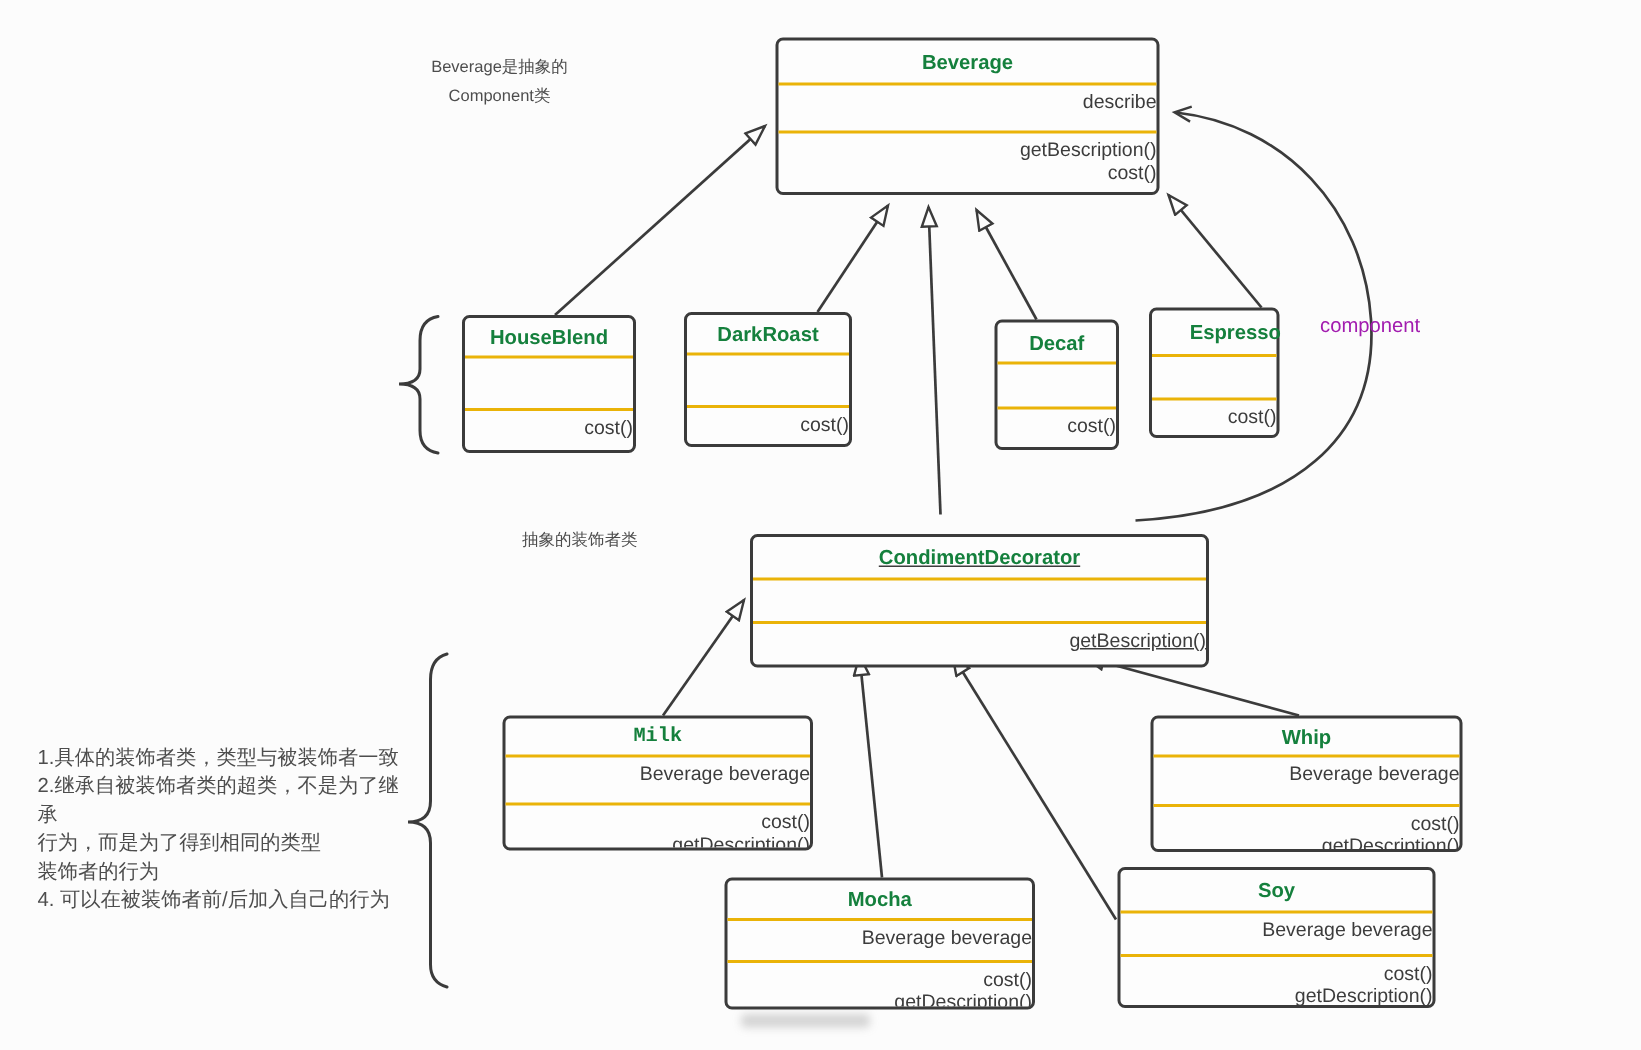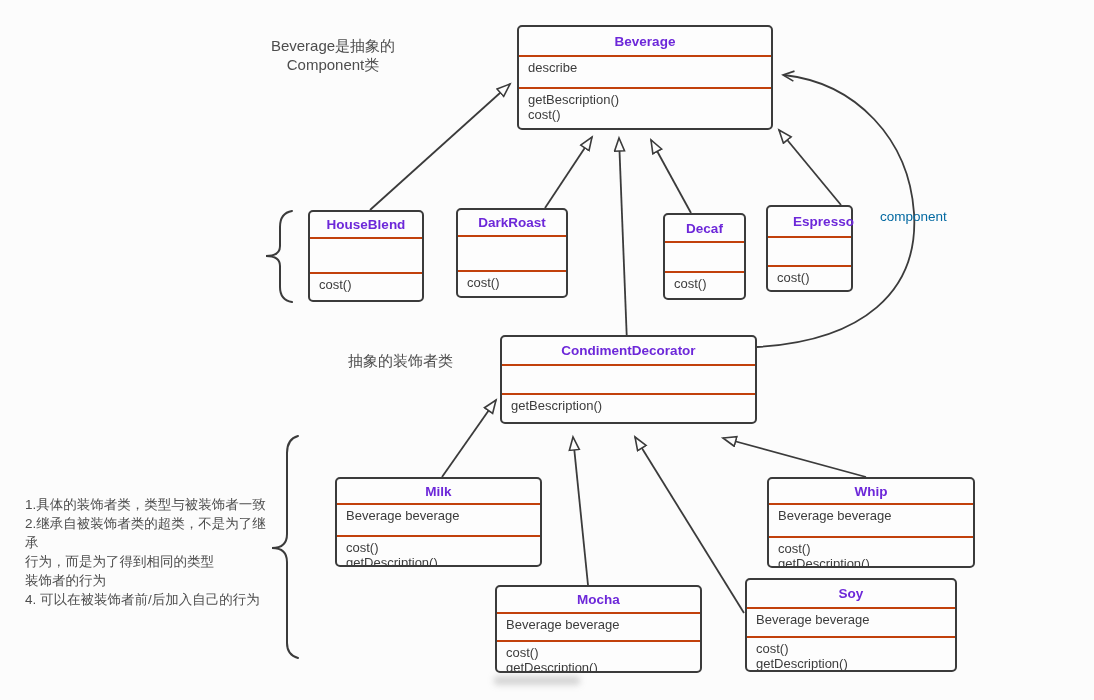--- a/index.html
+++ b/index.html
@@ -20,47 +20,48 @@
     background:#fdfdfd;
     border:2px solid #3b3b3b;
     border-radius:5px;
     display:flex;
     flex-direction:column;
     color:#3c3c3c;
   }
   .cb-title{
     box-sizing:border-box;
     font-weight:bold;
-    color:#6d28d9;
+    color:#15803d;
     font-size:13.5px;
     display:flex;align-items:center;justify-content:center;
     flex:0 0 auto;
   }
   .cb-sec{
     box-sizing:border-box;
-    border-top:2px solid #c2410c;
+    border-top:2px solid #eab308;
     padding:3px 0 0 9px;
     font-size:13px;
     line-height:15px;
     flex:0 0 auto;
     overflow:hidden;
+    text-align:right;
   }
   .cb-sec.grow{flex:1 1 auto;}
   .cb-sec span{display:block;}
   .note{
     position:absolute;
     color:#4d4d4d;
-    font-size:15px;
+    font-size:11px;
     line-height:19px;
   }
   .note span{display:block;}
   .note.center{text-align:center;}
   .label{
     position:absolute;
-    color:#0369a1;
+    color:#a21caf;
     font-size:13.5px;
   }
   .smudge{
     position:absolute;
     left:494px;top:676px;width:86px;height:9px;
     background:rgba(110,110,110,0.28);
     filter:blur(3px);
     border-radius:3px;
   }
 </style>
@@ -160,53 +161,53 @@
   <div class="cbox" style="left:766px;top:205px;width:87px;height:87px;">
     <div class="cb-title" style="height:29px;padding-left:28px;">Espresso</div>
     <div class="cb-sec" style="height:29px;">
       <span></span>
     </div>
     <div class="cb-sec grow">
       <span>cost()</span>
     </div>
   </div>
 
-  <div class="cbox" style="left:500px;top:335px;width:257px;height:89px;">
+  <div class="cbox" style="left:500px;top:356px;width:306px;height:89px;text-decoration:underline;">
     <div class="cb-title" style="height:27px;">CondimentDecorator</div>
     <div class="cb-sec" style="height:29px;">
       <span></span>
     </div>
     <div class="cb-sec grow">
       <span>getBescription()</span>
     </div>
   </div>
 
   <div class="cbox" style="left:335px;top:477px;width:207px;height:90px;">
-    <div class="cb-title" style="height:24px;">Milk</div>
+    <div class="cb-title" style="height:24px;font-family:Liberation Mono, monospace;">Milk</div>
     <div class="cb-sec" style="height:32px;">
       <span>Beverage beverage</span>
     </div>
     <div class="cb-sec grow">
       <span>cost()</span>
       <span>getDescription()</span>
     </div>
   </div>
 
   <div class="cbox" style="left:767px;top:477px;width:208px;height:91px;">
     <div class="cb-title" style="height:24px;text-align:center;">Whip</div>
     <div class="cb-sec" style="height:33px;">
       <span>Beverage beverage</span>
     </div>
     <div class="cb-sec grow">
       <span>cost()</span>
       <span>getDescription()</span>
     </div>
   </div>
 
-  <div class="cbox" style="left:483px;top:585px;width:207px;height:88px;margin-left:12px;">
+  <div class="cbox" style="left:483px;top:585px;width:207px;height:88px;">
     <div class="cb-title" style="height:25px;">Mocha</div>
     <div class="cb-sec" style="height:28px;">
       <span>Beverage beverage</span>
     </div>
     <div class="cb-sec grow">
       <span>cost()</span>
       <span>getDescription()</span>
     </div>
   </div>
 

